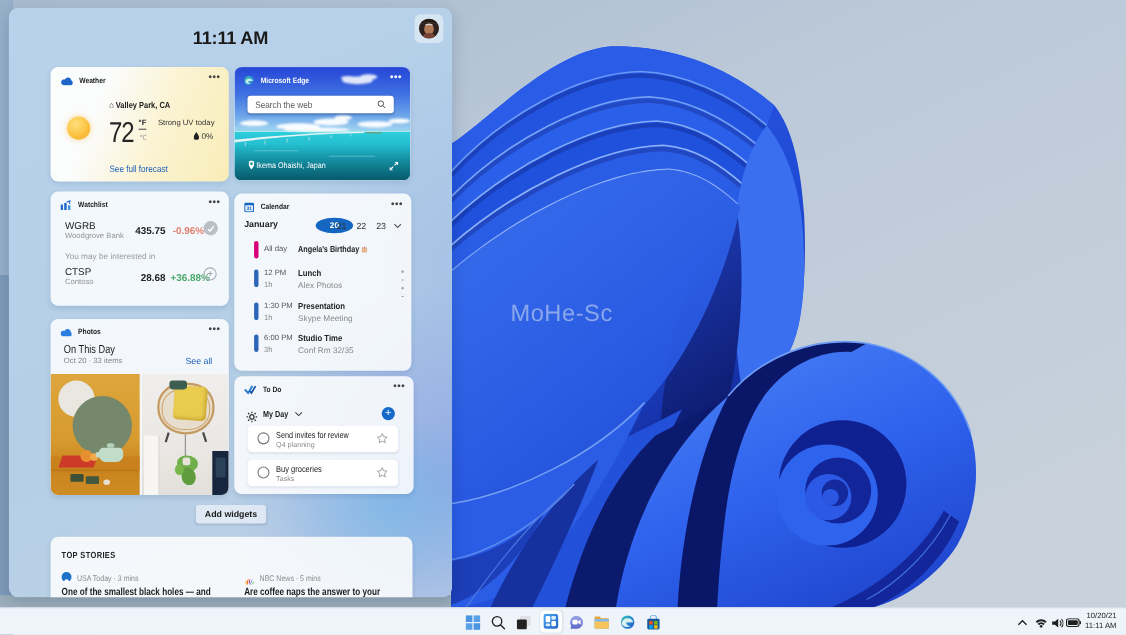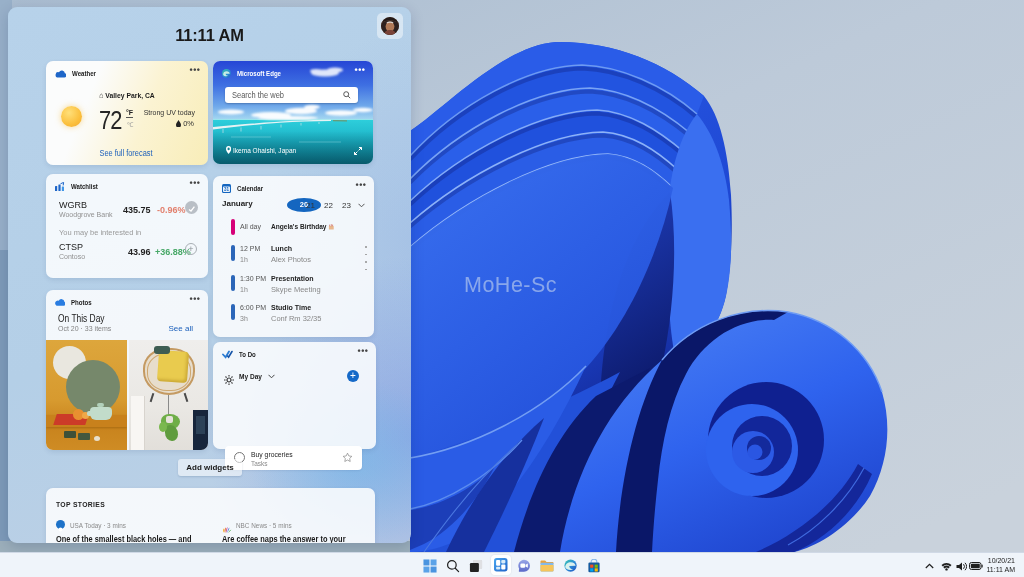--- a/index.html
+++ b/index.html
@@ -275,21 +275,21 @@
     <div class="abs" style="left:13px;top:26px;font-size:9px;color:#222;">WGRB</div>
     <div class="abs" style="left:13px;top:37px;font-size:7px;color:#919191;">Woodgrove Bank</div>
     <div class="abs" style="left:77px;top:31px;font-size:9px;font-weight:700;color:#222;">435.75</div>
     <div class="abs" style="left:111px;top:31px;font-size:9px;font-weight:700;color:#e2806e;">-0.96%</div>
     <div class="abs" style="left:139px;top:27px;width:13px;height:13px;border-radius:50%;background:#b9bfc6;"><svg width="13" height="13" viewBox="0 0 13 13">
             <path d="M4,7.5 L6,9 L9.4,4.6" fill="none" stroke="#fff" stroke-width="1.3"></path>
           </svg></div>
     <div class="abs" style="left:13px;top:53.5px;font-size:7.5px;color:#9a9a9a;">You may be interested in</div>
     <div class="abs" style="left:13px;top:68px;font-size:9px;color:#222;">CTSP</div>
     <div class="abs" style="left:13px;top:79px;font-size:7px;color:#919191;">Contoso</div>
-    <div class="abs" style="left:82px;top:73px;font-size:9px;font-weight:700;color:#222;">43.96</div>
+    <div class="abs" style="left:82px;top:73px;font-size:9px;font-weight:700;color:#222;">28.68</div>
     <div class="abs" style="left:109px;top:73px;font-size:9px;font-weight:700;color:#47a867;">+36.88%</div>
     <div class="abs" style="left:139px;top:69px;width:12px;height:12px;border-radius:50%;border:1px solid #a8aeb4;color:#8a9096;font-size:9px;line-height:11px;text-align:center;">+</div>
   </div>
 
   <div class="card" id="cal">
     <div class="chdr">
           <svg width="9" height="9" viewBox="0 0 9 9">
             <rect width="9" height="9" rx="1.5" fill="#1466c0"></rect>
             <rect x="1" y="2.6" width="7" height="5.4" rx="0.8" fill="#eaf2fb"></rect>
             <text x="4.5" y="7" font-size="4.5" text-anchor="middle" fill="#1466c0" font-family="Liberation Sans">31</text>
@@ -401,21 +401,29 @@
               <line x1="7.4" y1="7.4" x2="8.5" y2="8.5"></line>
               <line x1="1.5" y1="8.5" x2="2.6" y2="7.4"></line>
               <line x1="7.4" y1="2.6" x2="8.5" y2="1.5"></line>
             </g>
           </svg></div>
     <div class="abs" style="left:26px;top:30px;font-size:8px;font-weight:700;color:#222;transform:scaleX(0.82);transform-origin:0 50%;">My Day</div>
     <svg width="7" height="5" viewBox="0 0 7 5" style="position:absolute;left:55px;top:32px;">
           <path d="M0.5,0.8 L3.5,3.8 L6.5,0.8" fill="none" stroke="#444" stroke-width="1"></path>
         </svg>
     <div class="abs" style="left:134px;top:28px;width:12px;height:12px;border-radius:50%;background:#1569c8;color:#fff;font-size:10px;line-height:11.5px;text-align:center;">+</div>
-    <div class="abs" style="left:12px;top:76px;width:137px;height:24px;border-radius:4px;background:#fff;box-shadow:0 1px 2px rgba(0,30,80,0.08);margin-top:28px;">
+    <div class="abs" style="left:12px;top:45px;width:137px;height:24px;border-radius:4px;background:#fff;box-shadow:0 1px 2px rgba(0,30,80,0.08);">
+      <div class="abs" style="left:9px;top:6px;width:11px;height:11px;border-radius:50%;border:1.2px solid #767676;"></div>
+      <div class="abs" style="left:26px;top:3.5px;font-size:8px;color:#222;white-space:nowrap;transform:scaleX(0.82);transform-origin:0 50%;">Send invites for review</div>
+      <div class="abs" style="left:26px;top:13.5px;font-size:6.5px;color:#8a8a8a;">Q4 planning</div>
+      <svg width="11" height="11" viewBox="0 0 24 24" style="position:absolute;right:9px;top:6px;">
+            <path d="M12,2.5 L14.9,8.6 L21.5,9.5 L16.7,14.1 L17.9,20.7 L12,17.5 L6.1,20.7 L7.3,14.1 L2.5,9.5 L9.1,8.6 Z" fill="none" stroke="#8a8a8a" stroke-width="1.6"></path>
+          </svg>
+    </div>
+    <div class="abs" style="left:12px;top:76px;width:137px;height:24px;border-radius:4px;background:#fff;box-shadow:0 1px 2px rgba(0,30,80,0.08);">
       <div class="abs" style="left:9px;top:6px;width:11px;height:11px;border-radius:50%;border:1.2px solid #767676;"></div>
       <div class="abs" style="left:26px;top:3.5px;font-size:8px;color:#222;white-space:nowrap;transform:scaleX(0.85);transform-origin:0 50%;">Buy groceries</div>
       <div class="abs" style="left:26px;top:13.5px;font-size:6.5px;color:#8a8a8a;">Tasks</div>
       <svg width="11" height="11" viewBox="0 0 24 24" style="position:absolute;right:9px;top:6px;">
             <path d="M12,2.5 L14.9,8.6 L21.5,9.5 L16.7,14.1 L17.9,20.7 L12,17.5 L6.1,20.7 L7.3,14.1 L2.5,9.5 L9.1,8.6 Z" fill="none" stroke="#8a8a8a" stroke-width="1.6"></path>
           </svg>
     </div>
   </div>
 
   <div id="addw">Add widgets</div>

